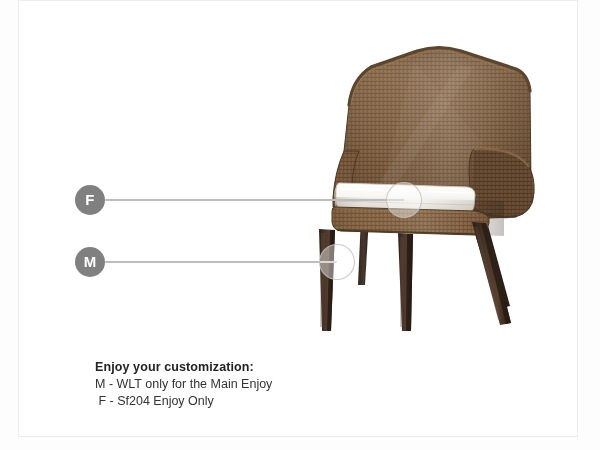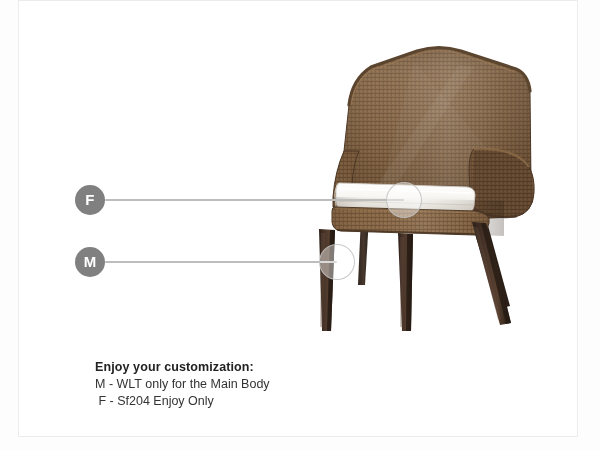--- a/index.html
+++ b/index.html
@@ -257,18 +257,18 @@
       <div class="hotspot" style="left:367px; top:181px;"></div>
       <div class="badge" style="left:56px; top:184px;">F</div>
 
       <div class="callout-line" style="left:86px; top:260px; width:232px;"></div>
       <div class="hotspot" style="left:300px; top:243px;"></div>
       <div class="badge" style="left:56px; top:246px;">M</div>
     </div>
 
     <div id="caption">
       <div class="head">Enjoy your customization:</div>
-      <div class="opt">M - WLT only for the Main Body</div>
+      <div class="opt">M - WLT only for the Main Enjoy</div>
       <div class="opt"> F - Sf204 Enjoy Only</div>
     </div>
 
   </div>
 </div>
 
 </body></html>

